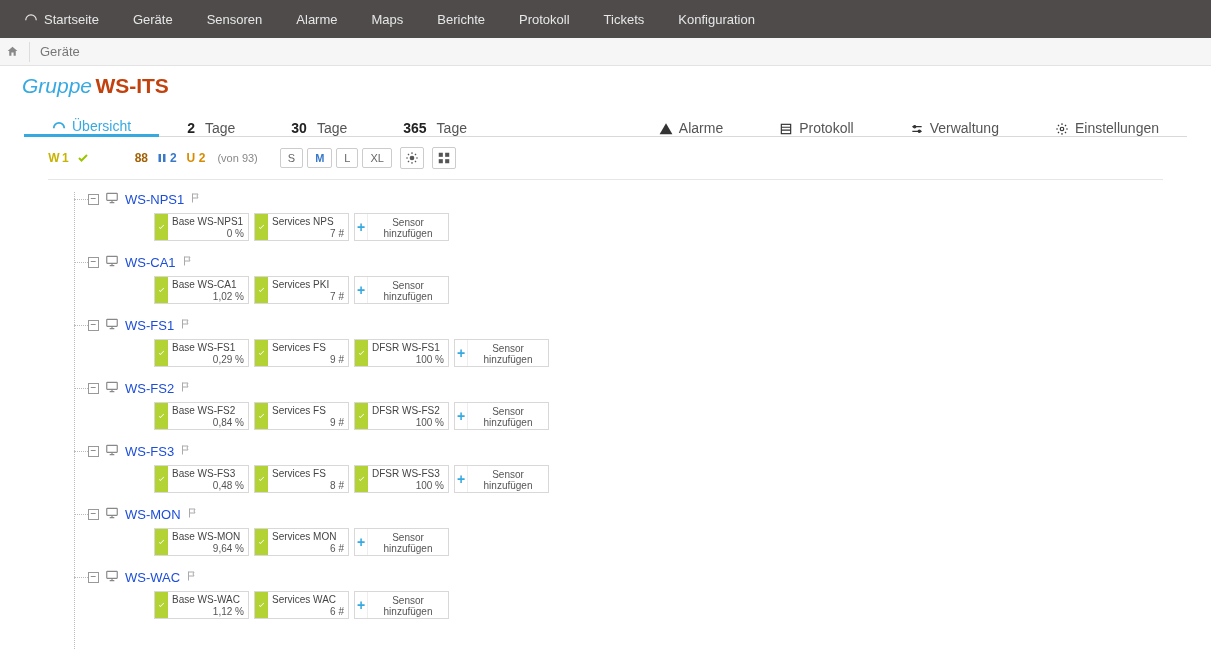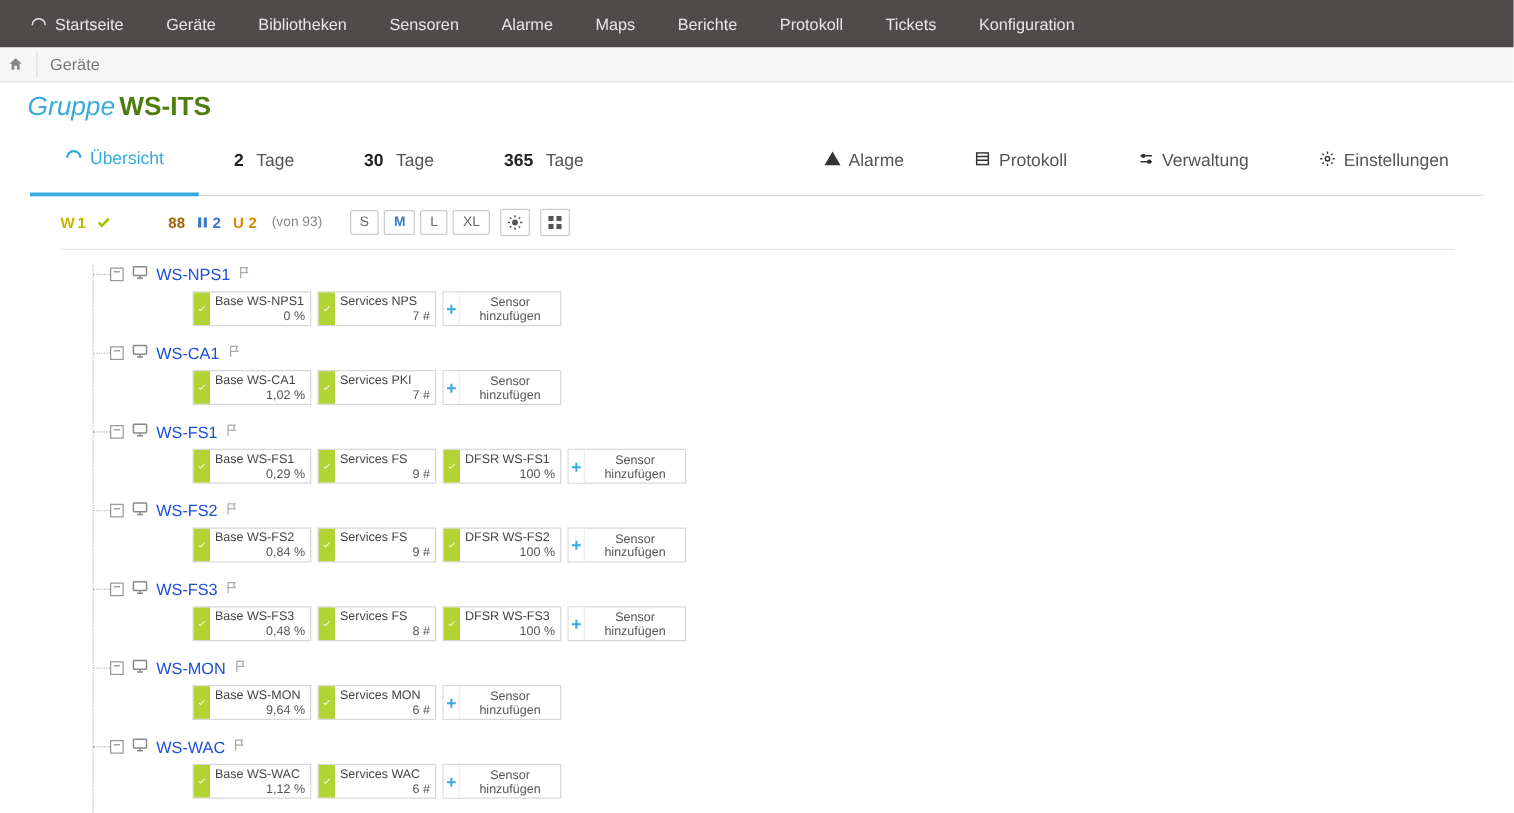--- a/index.html
+++ b/index.html
@@ -11,25 +11,25 @@
   .topnav .item:first-child { padding-left: 8px; }
   .topnav svg { width: 14px; height: 14px; }
 
   
   .breadcrumb { background: #f6f6f6; height: 28px; display: flex; align-items: center; border-bottom: 1px solid #e3e3e3; padding: 0 6px; gap: 10px; font-size: 13px; color: #777; }
   .breadcrumb .homebox { width: 24px; height: 20px; display:flex; align-items:center; justify-content:center; border-right: 1px solid #ddd; padding-right: 10px; }
 
   
   .pagetitle { padding: 8px 22px 10px; }
   .pagetitle .grp { color: #36a9e1; font-style: italic; font-size: 21px; font-weight: 500; }
-  .pagetitle .name { color: #4d7c0f; font-size: 21px; font-weight: 700; font-style: normal; }
+  .pagetitle .name { color: #c2410c; font-size: 21px; font-weight: 700; font-style: normal; }
 
   
   .tabs { display:flex; align-items:flex-end; border-bottom: 1px solid #d9d9d9; margin: 0 24px; }
-  .tab { padding: 10px 28px 20px; font-size: 14px; color:#555; cursor:pointer; display:flex; align-items:flex-start; gap:6px; }
+  .tab { padding: 10px 28px 0; font-size: 14px; color:#555; cursor:pointer; display:flex; align-items:flex-end; gap:6px; }
   .tab.active { color:#36a9e1; border-bottom: 3px solid #36a9e1; margin-bottom:-1px; font-weight:500; }
   .tab .n { font-weight:700; color:#222; margin-right:4px;}
   .tab svg { width:14px; height:14px; }
 
   
   .statbar { display:flex; align-items:center; gap:8px; padding: 10px 48px 6px; }
   .stat { display:flex; align-items:center; gap:2px; font-size:12px; font-weight:700; }
   .stat.w { color:#c7b300; }
   .stat.ok { color:#a16207;gap:46px; }
   .stat.pa { color:#3a78c9; }
@@ -73,21 +73,20 @@
 <body>
 
 <div class="topnav" id="topnav">
     <div class="item">
       <svg viewBox="0 0 24 24" fill="none" stroke="#e7e7e7" stroke-width="2">
         <path d="M3 14a9 9 0 0 1 18 0"></path>
       </svg>
       <span>Startseite</span>
     </div>
     <div class="item">Geräte</div>
-    <div class="item">Bibliotheken</div>
     <div class="item">Sensoren</div>
     <div class="item">Alarme</div>
     <div class="item">Maps</div>
     <div class="item">Berichte</div>
     <div class="item">Protokoll</div>
     <div class="item">Tickets</div>
     <div class="item">Konfiguration</div>
   </div>
 
 <div class="breadcrumb">

